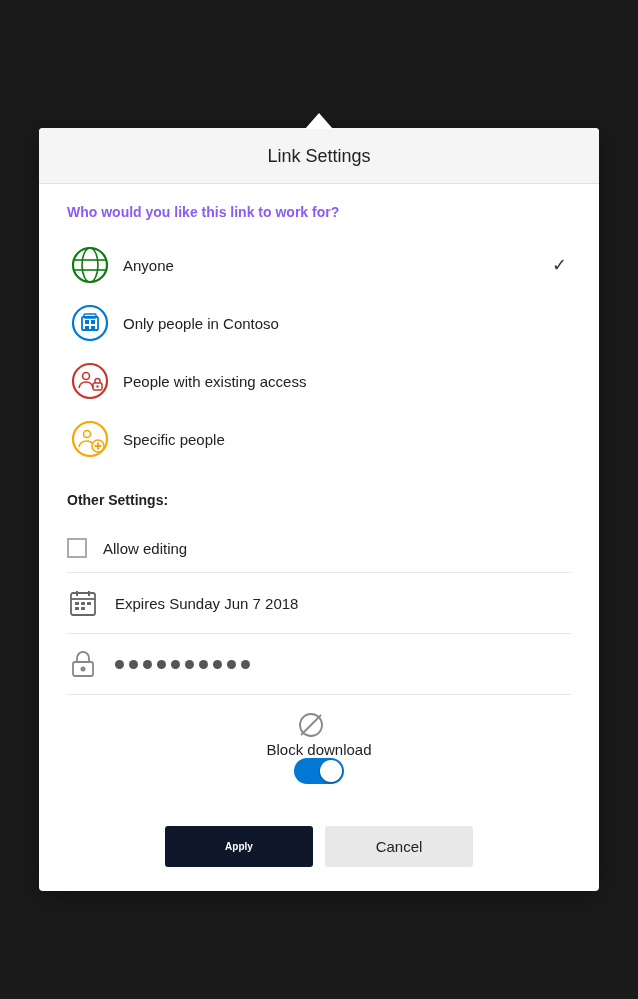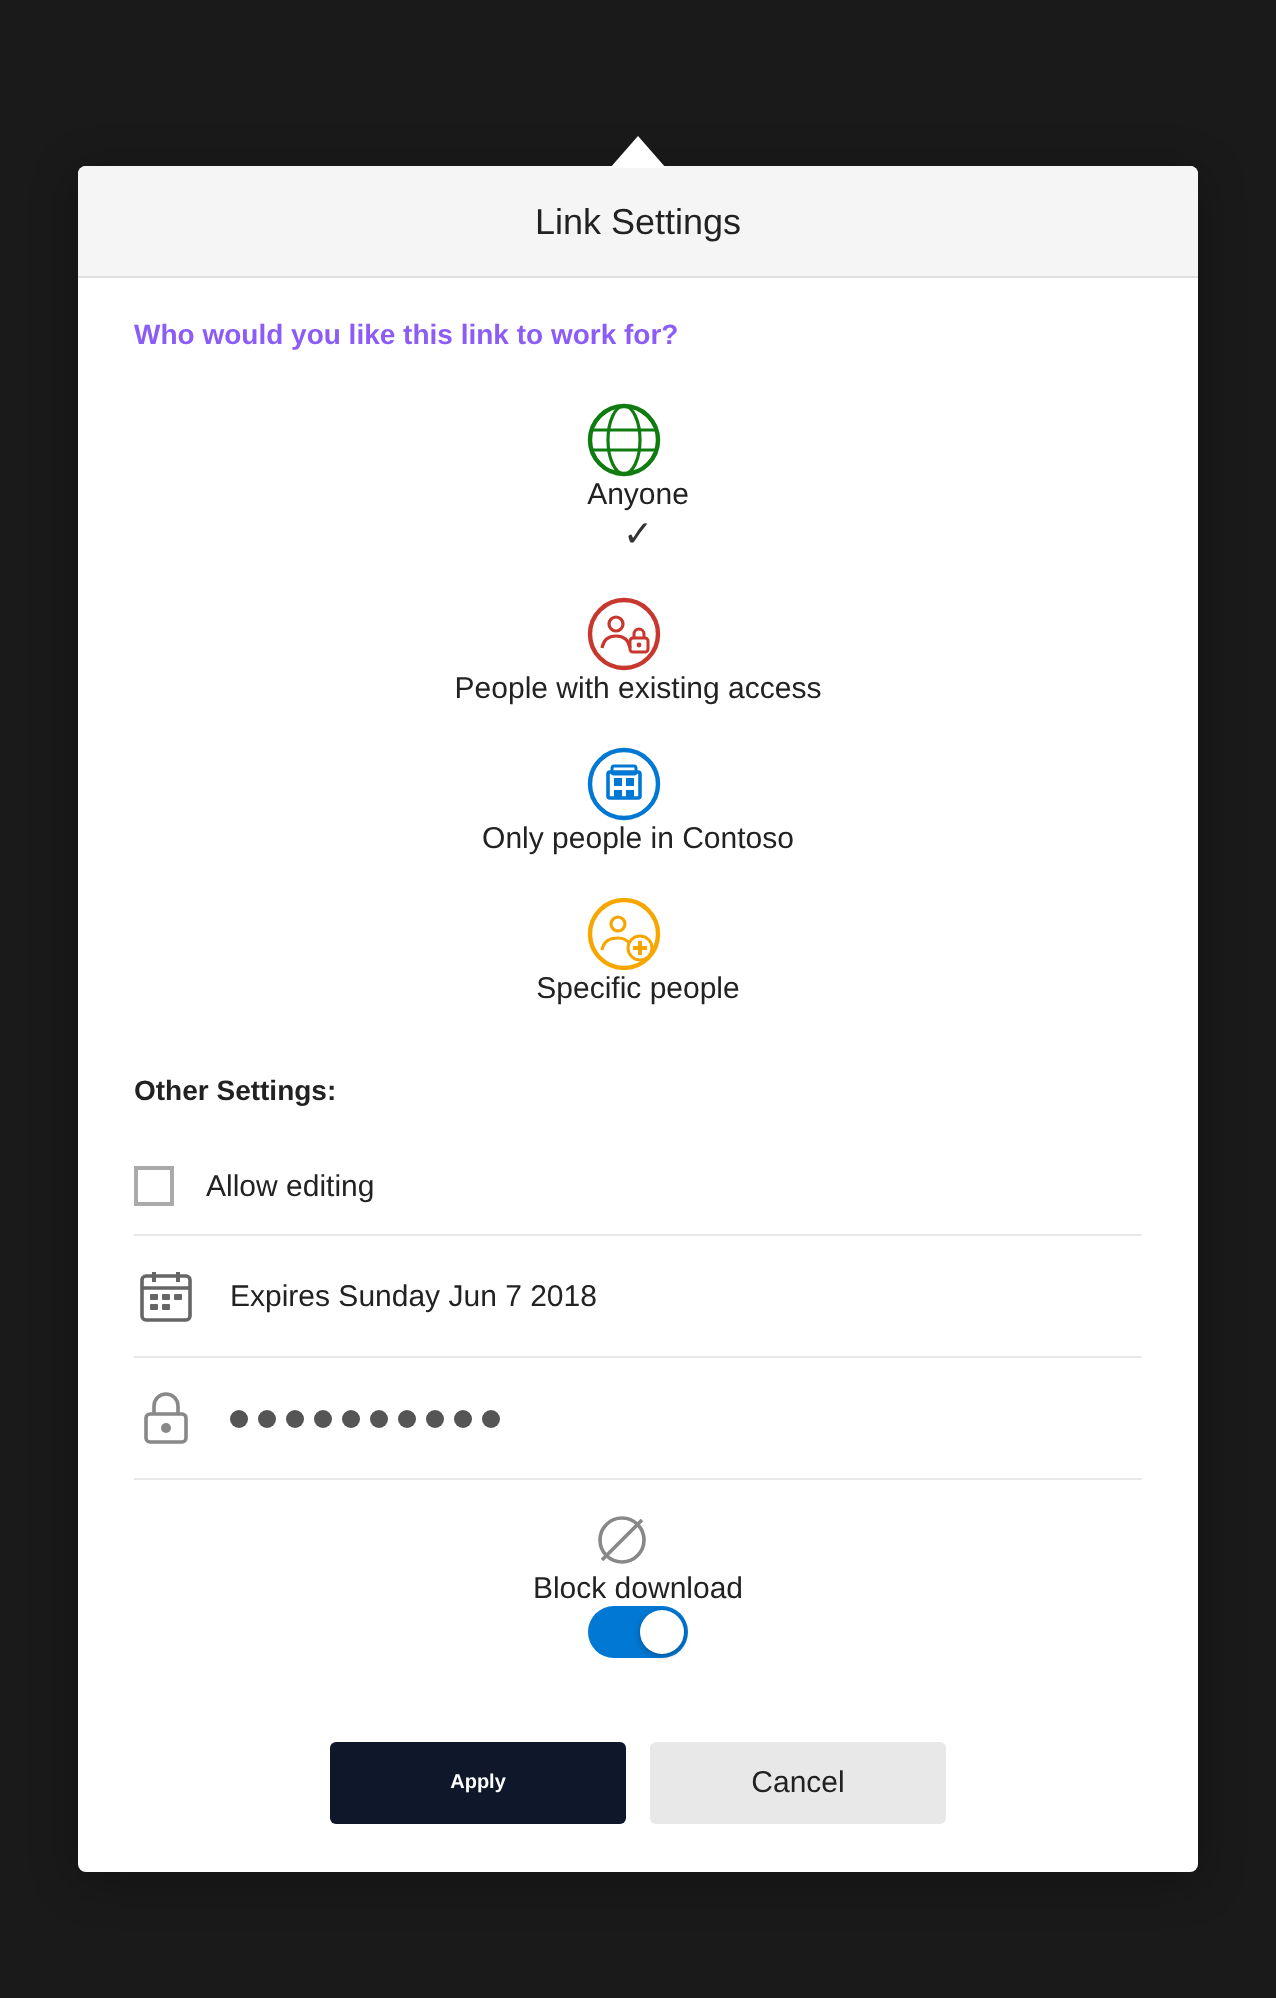--- a/index.html
+++ b/index.html
@@ -68,21 +68,20 @@
       list-style: none;
       margin-bottom: 24px;
     }
 
     .link-option {
       display: flex;
       align-items: center;
       padding: 10px 4px;
       cursor: pointer;
       border-radius: 3px;
-      flex-direction: column;
     }
 
     .option-icon {
       width: 38px;
       height: 38px;
       margin-right: 14px;
       flex-shrink: 0;
     }
 
     .option-label {
@@ -244,46 +243,46 @@
               <line x1="3" y1="24" x2="35" y2="24" stroke="#107C10" stroke-width="1.6"></line>
             </svg>
           </div>
           <span class="option-label">Anyone</span>
           <span class="option-check">✓</span>
         </li>
 
         <li class="link-option">
           <div class="option-icon">
             <svg width="38" height="38" viewBox="0 0 38 38">
-              <circle cx="19" cy="19" r="17" fill="none" stroke="#c8372d" stroke-width="2.2"></circle>
-
-              <circle cx="15" cy="14" r="3.5" fill="none" stroke="#c8372d" stroke-width="1.6"></circle>
-              <path d="M8 26 Q9 20 15 20 Q21 20 22 26" fill="none" stroke="#c8372d" stroke-width="1.6"></path>
-
-              <rect x="22" y="21" width="9" height="7" rx="1.5" fill="none" stroke="#c8372d" stroke-width="1.5"></rect>
-              <path d="M24 21 v-2 a2.5 2.5 0 0 1 5 0 v2" fill="none" stroke="#c8372d" stroke-width="1.5"></path>
-              <circle cx="26.5" cy="24.5" r="1.2" fill="#c8372d"></circle>
-            </svg>
-          </div>
-          <span class="option-label">People with existing access</span>
-        </li>
-
-        <li class="link-option">
-          <div class="option-icon">
-            <svg width="38" height="38" viewBox="0 0 38 38">
               <circle cx="19" cy="19" r="17" fill="none" stroke="#0078d4" stroke-width="2.2"></circle>
               <rect x="11" y="13" width="16" height="13" rx="1" fill="none" stroke="#0078d4" stroke-width="1.8"></rect>
               <rect x="14" y="22" width="4" height="4" fill="#0078d4"></rect>
               <rect x="20" y="22" width="4" height="4" fill="#0078d4"></rect>
               <rect x="14" y="16" width="4" height="4" fill="#0078d4"></rect>
               <rect x="20" y="16" width="4" height="4" fill="#0078d4"></rect>
               <rect x="13" y="10" width="12" height="4" rx="1" fill="none" stroke="#0078d4" stroke-width="1.5"></rect>
             </svg>
           </div>
           <span class="option-label">Only people in Contoso</span>
+        </li>
+
+        <li class="link-option">
+          <div class="option-icon">
+            <svg width="38" height="38" viewBox="0 0 38 38">
+              <circle cx="19" cy="19" r="17" fill="none" stroke="#c8372d" stroke-width="2.2"></circle>
+
+              <circle cx="15" cy="14" r="3.5" fill="none" stroke="#c8372d" stroke-width="1.6"></circle>
+              <path d="M8 26 Q9 20 15 20 Q21 20 22 26" fill="none" stroke="#c8372d" stroke-width="1.6"></path>
+
+              <rect x="22" y="21" width="9" height="7" rx="1.5" fill="none" stroke="#c8372d" stroke-width="1.5"></rect>
+              <path d="M24 21 v-2 a2.5 2.5 0 0 1 5 0 v2" fill="none" stroke="#c8372d" stroke-width="1.5"></path>
+              <circle cx="26.5" cy="24.5" r="1.2" fill="#c8372d"></circle>
+            </svg>
+          </div>
+          <span class="option-label">People with existing access</span>
         </li>
 
         <li class="link-option">
           <div class="option-icon">
             <svg width="38" height="38" viewBox="0 0 38 38">
               <circle cx="19" cy="19" r="17" fill="none" stroke="#f7a600" stroke-width="2.2"></circle>
 
               <circle cx="16" cy="14" r="3.5" fill="none" stroke="#f7a600" stroke-width="1.6"></circle>
               <path d="M8 27 Q9 21 16 21 Q20 21 22 24" fill="none" stroke="#f7a600" stroke-width="1.6"></path>
 

